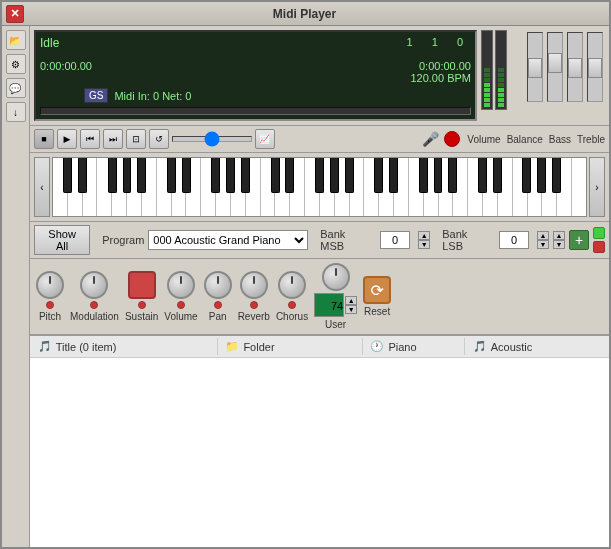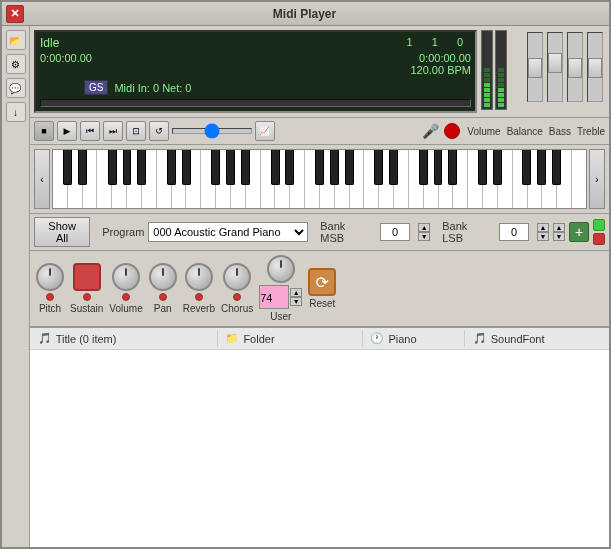--- a/index.html
+++ b/index.html
@@ -92,21 +92,21 @@
       justify-content: space-between;
     }
     .display-status { color: #90ee90; font-size: 12px; }
     .display-numbers { color: #90ee90; font-size: 11px; letter-spacing: 8px; }
     .display-time { color: #90ee90; font-size: 11px; }
     .display-time-right { color: #90ee90; font-size: 11px; text-align: right; }
     .display-bpm { color: #90ee90; font-size: 11px; text-align: right; }
     .display-row2 {
       display: flex;
       justify-content: space-between;
-      margin-top: 2px;
+      margin-top: 10px;
     }
     .display-row3 {
       display: flex;
       align-items: center;
       gap: 6px;
       margin-top: 4px;
       padding-left: 44px;
     }
     .gs-badge {
       background: #4a4a8a;
@@ -362,22 +362,22 @@
     }
     .user-spin {
       display: flex;
       align-items: center;
       gap: 1px;
     }
     .user-val {
       width: 30px;
       height: 24px;
       border: 1px solid #888;
-      background: #f9a8d4;
-      text-align: left;
+      background: #15803d;
+      text-align: right;
       font-size: 11px;
       line-height: 24px;
     }
     .reset-btn {
       width: 28px; height: 28px;
       background: #cc8844;
       border: 2px solid #aa6622;
       border-radius: 4px;
       cursor: pointer;
       display: flex; align-items: center; justify-content: center;
@@ -681,20 +681,25 @@
       </div>
 
       <div class="knobs-row">
 
         <div class="knob-group">
           <div class="knob"></div>
           <div class="knob-dot"></div>
           <span class="knob-label">Pitch</span>
         </div>
 
+        <div class="knob-group">
+          <div class="knob"></div>
+          <div class="knob-dot"></div>
+          <span class="knob-label">Modulation</span>
+        </div>
 
         <div class="knob-group">
           <div class="sustain-btn"></div>
           <div class="knob-dot"></div>
           <span class="knob-label">Sustain</span>
         </div>
 
         <div class="knob-group">
           <div class="knob"></div>
           <div class="knob-dot"></div>
@@ -746,21 +751,21 @@
           <div class="file-col col-folder">
             <span>📁</span>
             <span>Folder</span>
           </div>
           <div class="file-col col-time">
             <span>🕐</span>
             <span>Piano</span>
           </div>
           <div class="file-col col-sf">
             <span>🎵</span>
-            <span>SoundFont</span>
+            <span>Acoustic</span>
           </div>
         </div>
         <div class="file-list-body"></div>
       </div>
     </div>
   </div>
 
 </div>
 
 </body></html>

